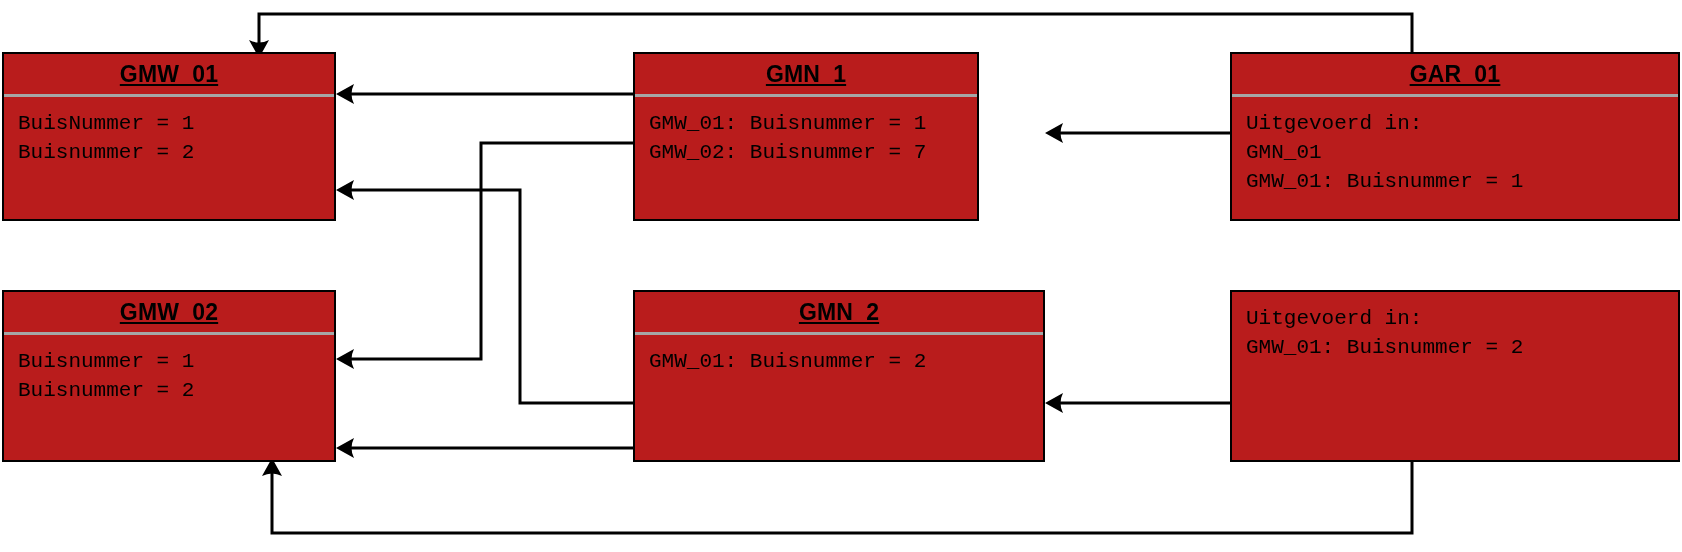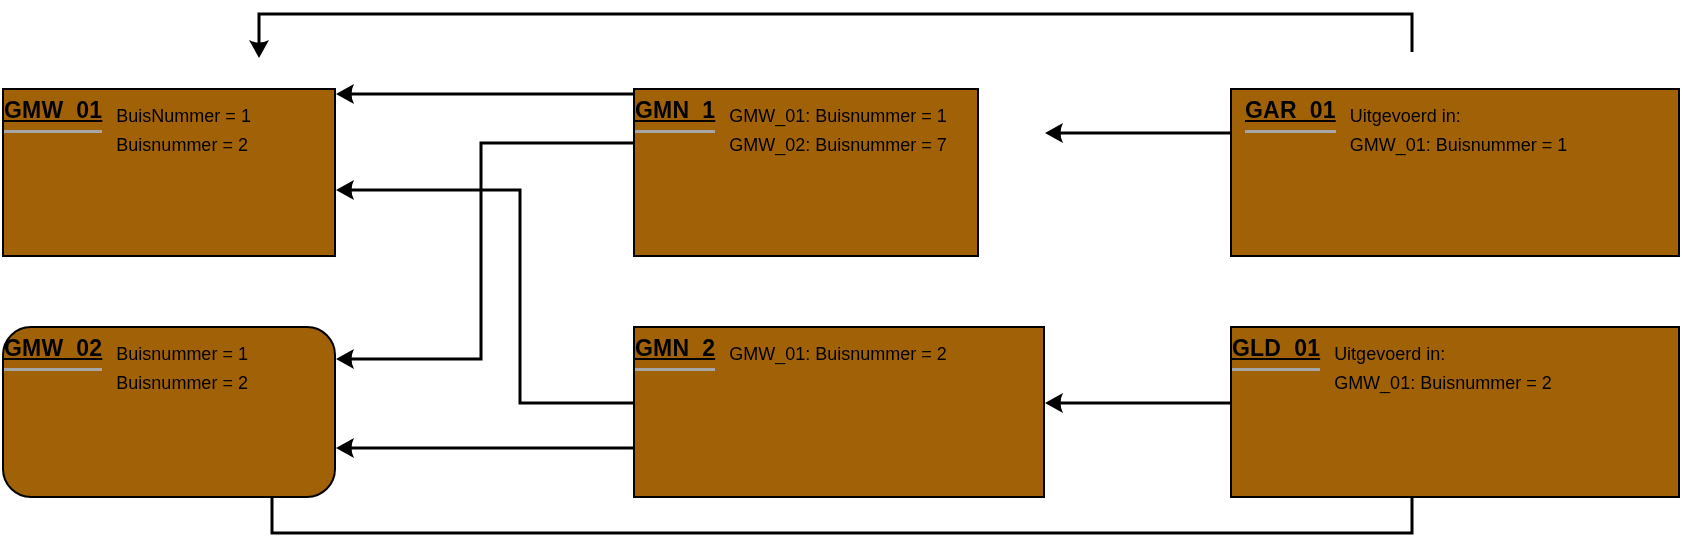--- a/index.html
+++ b/index.html
@@ -20,24 +20,23 @@
     left: 0;
     top: 0;
     width: 1682px;
     height: 552px;
     pointer-events: none;
   }
   .node {
     position: absolute;
     box-sizing: border-box;
     border: 2px solid #000000;
-    background: #a16207;
+    background: #b91c1c;
     display: flex;
-    flex-direction: row;
-    margin-top: 36px;
+    flex-direction: column;
   }
   .node-header {
     box-sizing: border-box;
     height: 43px;
     display: flex;
     align-items: center;
     justify-content: center;
     border-bottom: 3px solid #a6a6a6;
     flex: 0 0 auto;
   }
@@ -48,24 +47,25 @@
     text-decoration: underline;
     letter-spacing: 0.2px;
     white-space: nowrap;
   }
   .node-body {
     flex: 1 1 auto;
     padding: 12px 14px 0 14px;
     box-sizing: border-box;
   }
   .body-line {
-    font-size: 18px;
+    font-size: 21px;
     line-height: 29px;
     color: #000000;
     white-space: nowrap;
+    font-family: Liberation Mono, monospace;
   }
 </style>
 </head>
 <body>
 
 <div id="canvas">
 
   <svg id="wires" viewBox="0 0 1682 552" width="1682" height="552" xmlns="http://www.w3.org/2000/svg">
     <defs>
       <marker id="arrow-left" markerWidth="14" markerHeight="14" refX="12" refY="6" orient="auto" markerUnits="userSpaceOnUse">
@@ -127,52 +127,50 @@
   <div class="node" style="left:633px; top:52px; width:346px; height:169px;">
     <div class="node-header">
       <span class="node-title">GMN_1</span>
     </div>
     <div class="node-body">
       <div class="body-line">GMW_01: Buisnummer = 1</div>
       <div class="body-line">GMW_02: Buisnummer = 7</div>
     </div>
   </div>
 
-  <div class="node" style="left:1230px; top:52px; width:450px; height:169px;padding-left:13px;">
+  <div class="node" style="left:1230px; top:52px; width:450px; height:169px;">
     <div class="node-header">
       <span class="node-title">GAR_01</span>
     </div>
     <div class="node-body">
       <div class="body-line">Uitgevoerd in:</div>
+      <div class="body-line">GMN_01</div>
       <div class="body-line">GMW_01: Buisnummer = 1</div>
     </div>
   </div>
 
-  <div class="node" style="left:2px; top:290px; width:334px; height:172px;border-radius:29px;">
+  <div class="node" style="left:2px; top:290px; width:334px; height:172px;">
     <div class="node-header">
       <span class="node-title">GMW_02</span>
     </div>
     <div class="node-body">
       <div class="body-line">Buisnummer = 1</div>
       <div class="body-line">Buisnummer = 2</div>
     </div>
   </div>
 
   <div class="node" style="left:633px; top:290px; width:412px; height:172px;justify-content:flex-end;">
     <div class="node-header">
       <span class="node-title">GMN_2</span>
     </div>
     <div class="node-body">
       <div class="body-line">GMW_01: Buisnummer = 2</div>
     </div>
   </div>
 
   <div class="node" style="left:1230px; top:290px; width:450px; height:172px;">
-    <div class="node-header">
-      <span class="node-title">GLD_01</span>
-    </div>
     <div class="node-body">
       <div class="body-line">Uitgevoerd in:</div>
       <div class="body-line">GMW_01: Buisnummer = 2</div>
     </div>
   </div>
 
 </div>
 
 </body></html>

